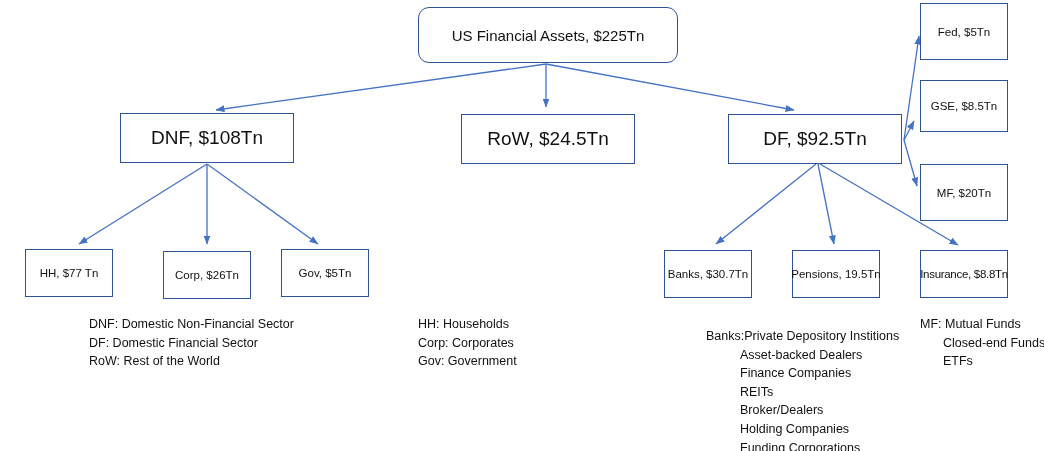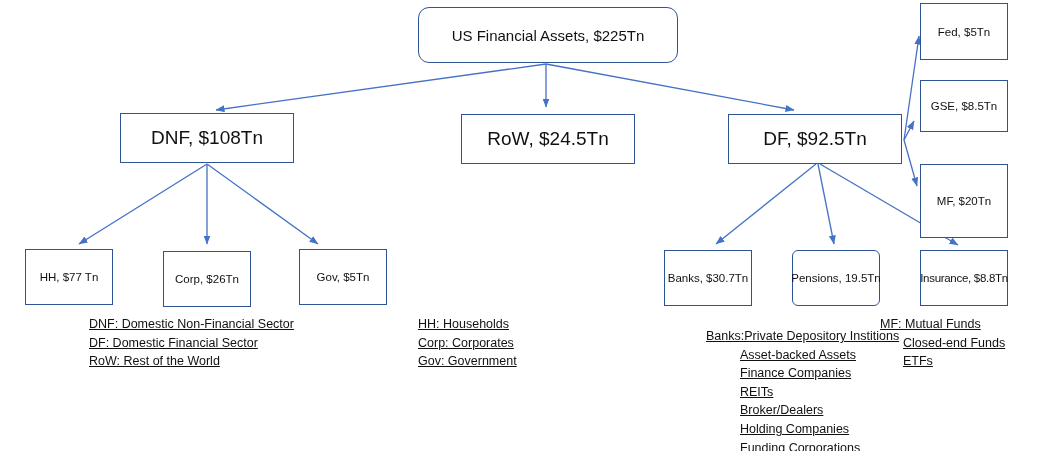--- a/index.html
+++ b/index.html
@@ -41,45 +41,45 @@
     font-size: 15px;
   }
   .node-l2 {
     width: 174px; height: 50px;
     font-size: 19px;
   }
   .node-dnf { left: 120px; top: 113px; }
   .node-row { left: 461px; top: 114px; }
   .node-df  { left: 728px; top: 114px; }
   .node-sm {
-    width: 88px; height: 56px;
+    width: 88px; height: 48px;
     font-size: 11.5px;
   }
   .node-hh        { left: 25px;  top: 249px; }
   .node-corp      { left: 163px; top: 251px; }
-  .node-gov       { left: 281px; top: 249px; margin-left: 18px; }
+  .node-gov       { left: 281px; top: 249px; }
   .node-banks     { left: 664px; top: 250px; }
-  .node-pensions  { left: 792px; top: 250px; border-radius: 6px; }
+  .node-pensions  { left: 792px; top: 250px; }
   .node-insurance { left: 920px; top: 250px; letter-spacing: -0.3px; }
   .node-fed       { left: 920px; top: 3px;   height: 57px; }
   .node-gse       { left: 920px; top: 80px;  height: 52px; }
-  .node-mf        { left: 920px; top: 164px; height: 74px; }
+  .node-mf        { left: 920px; top: 164px; height: 57px; }
   .legend {
     position: absolute;
     z-index: 2;
     font-size: 12.5px;
     color: #111111;
     white-space: nowrap;
   }
-  .legend div { line-height: 18.6px; text-decoration: underline; }
+  .legend div { line-height: 18.6px; }
   .legend-col1 { left: 89px;  top: 315px; }
   .legend-col2 { left: 418px; top: 315px; }
   .legend-col3 { left: 664px; top: 327px; margin-left: 42px; }
   .legend-col3 .indent { padding-left: 34px; }
-  .legend-col4 { left: 880px; top: 315px; }
+  .legend-col4 { left: 920px; top: 315px; }
   .legend-col4 .indent { padding-left: 23px; }
 </style>
 </head>
 <body>
 
 <div class="canvas">
 
   <svg class="arrow-layer" width="1044" height="451" viewBox="0 0 1044 451" xmlns="http://www.w3.org/2000/svg">
     <defs>
       <marker id="ah" markerWidth="10" markerHeight="8" refX="8.5" refY="3.5" orient="auto" markerUnits="userSpaceOnUse">
@@ -153,21 +153,21 @@
   </div>
 
   <div class="legend legend-col2">
     <div>HH: Households</div>
     <div>Corp: Corporates</div>
     <div>Gov: Government</div>
   </div>
 
   <div class="legend legend-col3">
     <div>Banks:Private Depository Institions</div>
-    <div class="indent">Asset-backed Assets</div>
+    <div class="indent">Asset-backed Dealers</div>
     <div class="indent">Finance Companies</div>
     <div class="indent">REITs</div>
     <div class="indent">Broker/Dealers</div>
     <div class="indent">Holding Companies</div>
     <div class="indent">Funding Corporations</div>
   </div>
 
   <div class="legend legend-col4">
     <div>MF: Mutual Funds</div>
     <div class="indent">Closed-end Funds</div>

